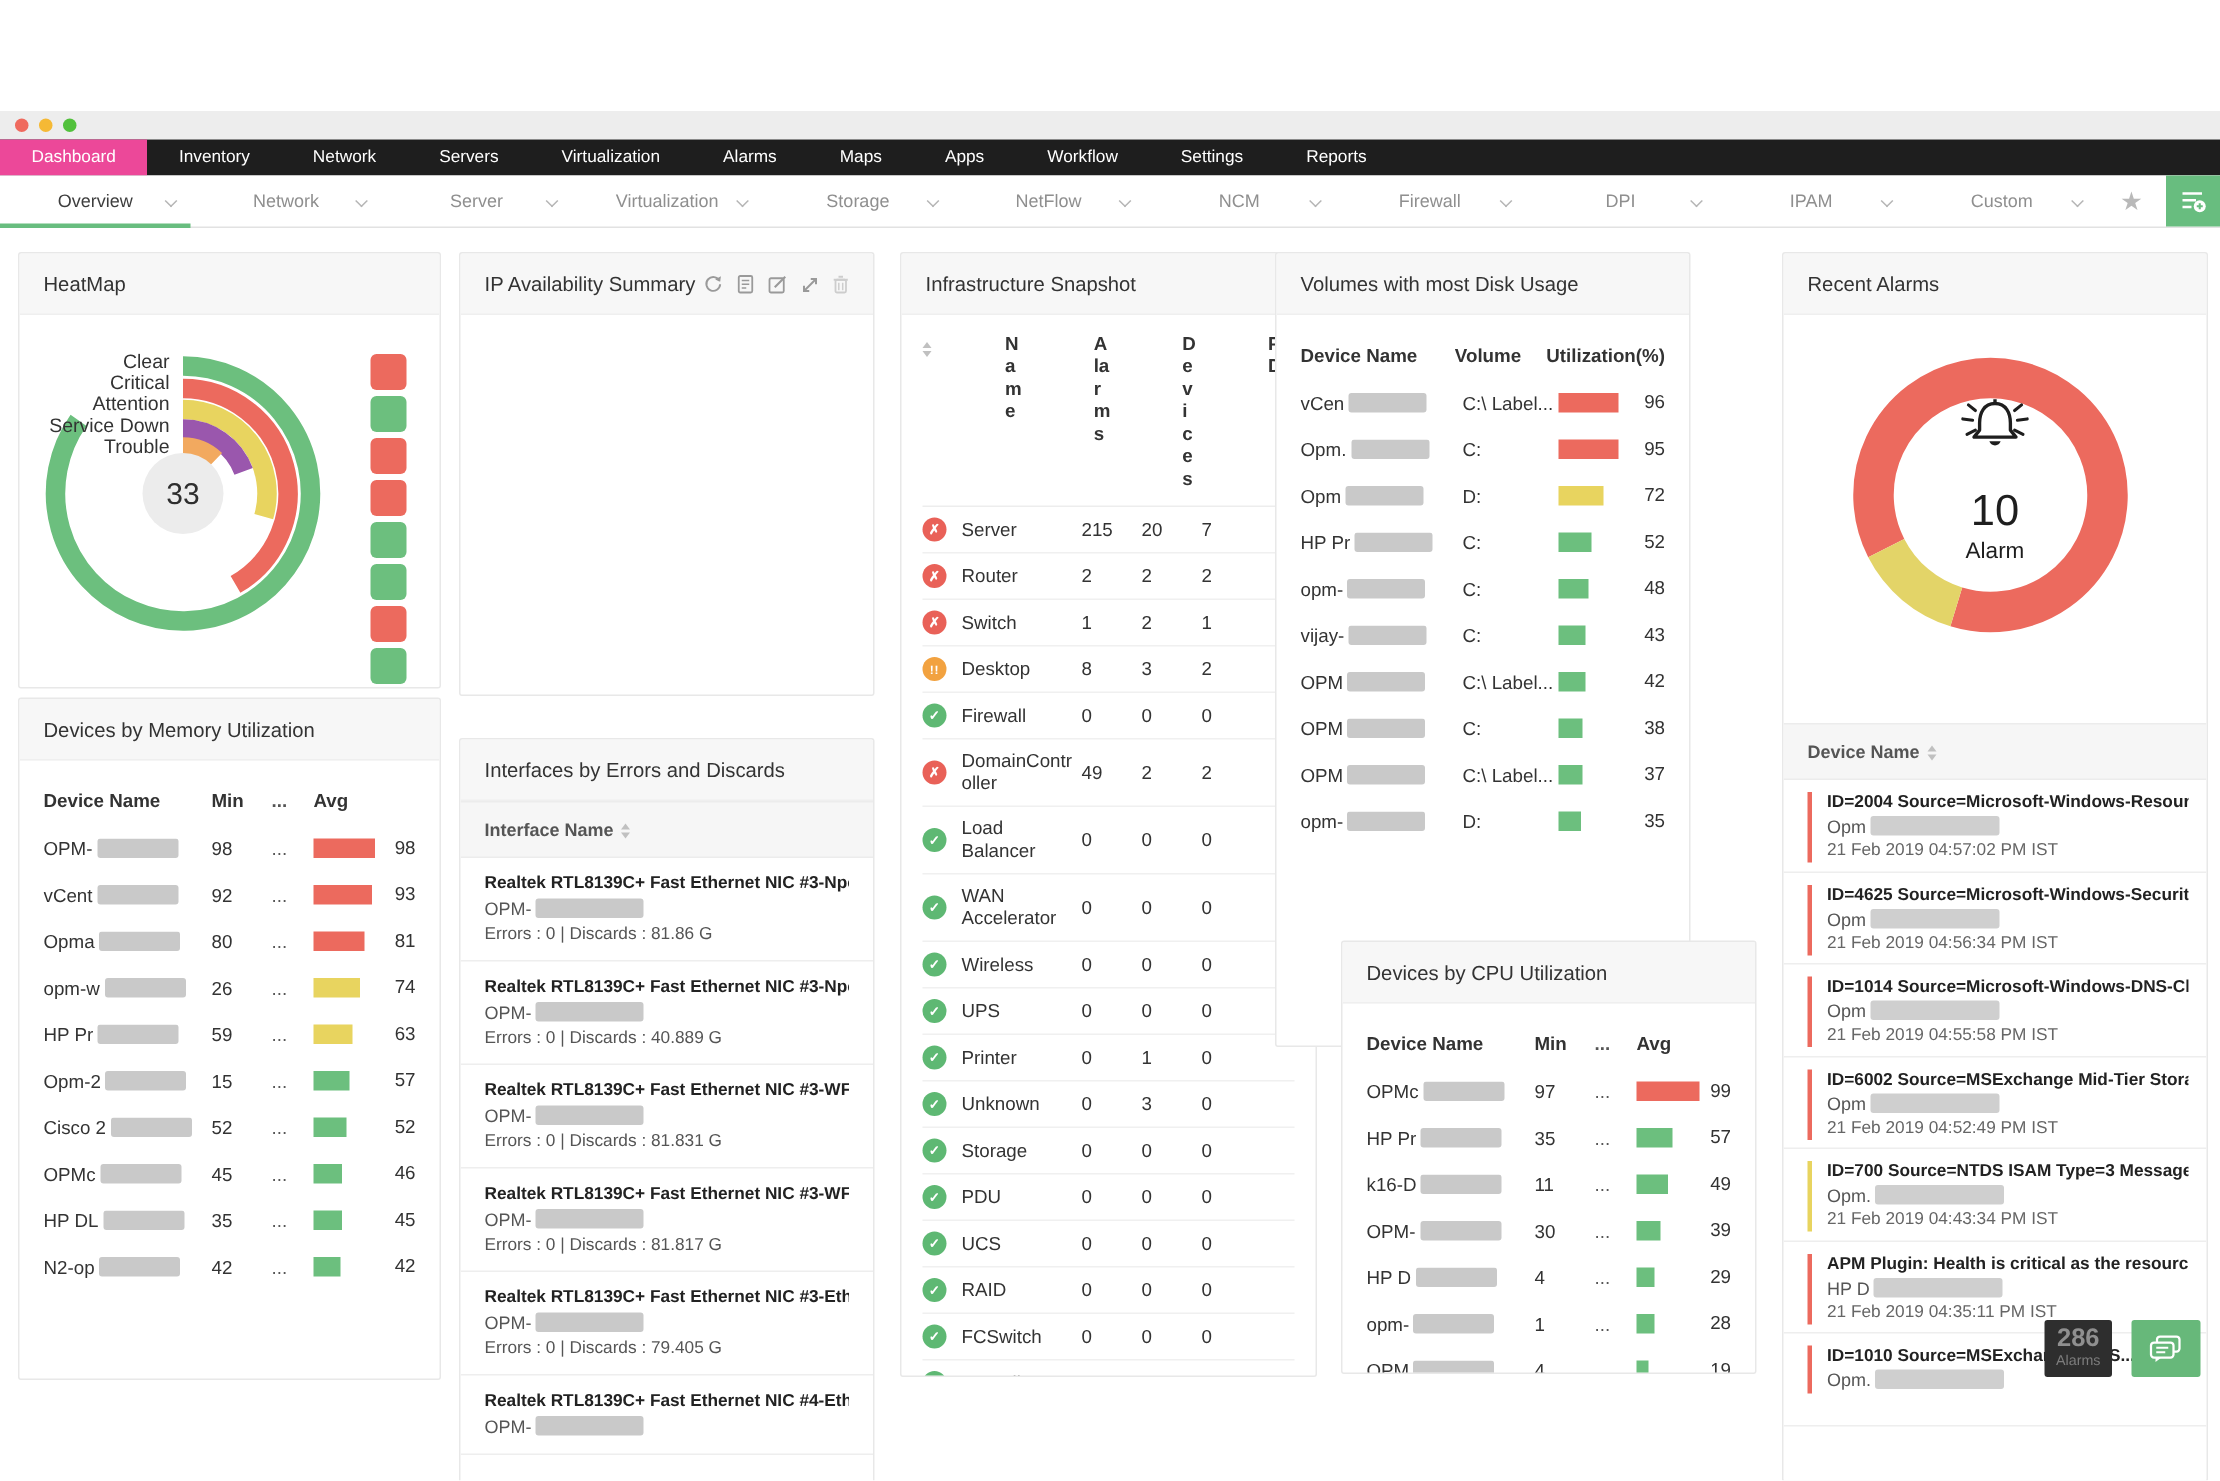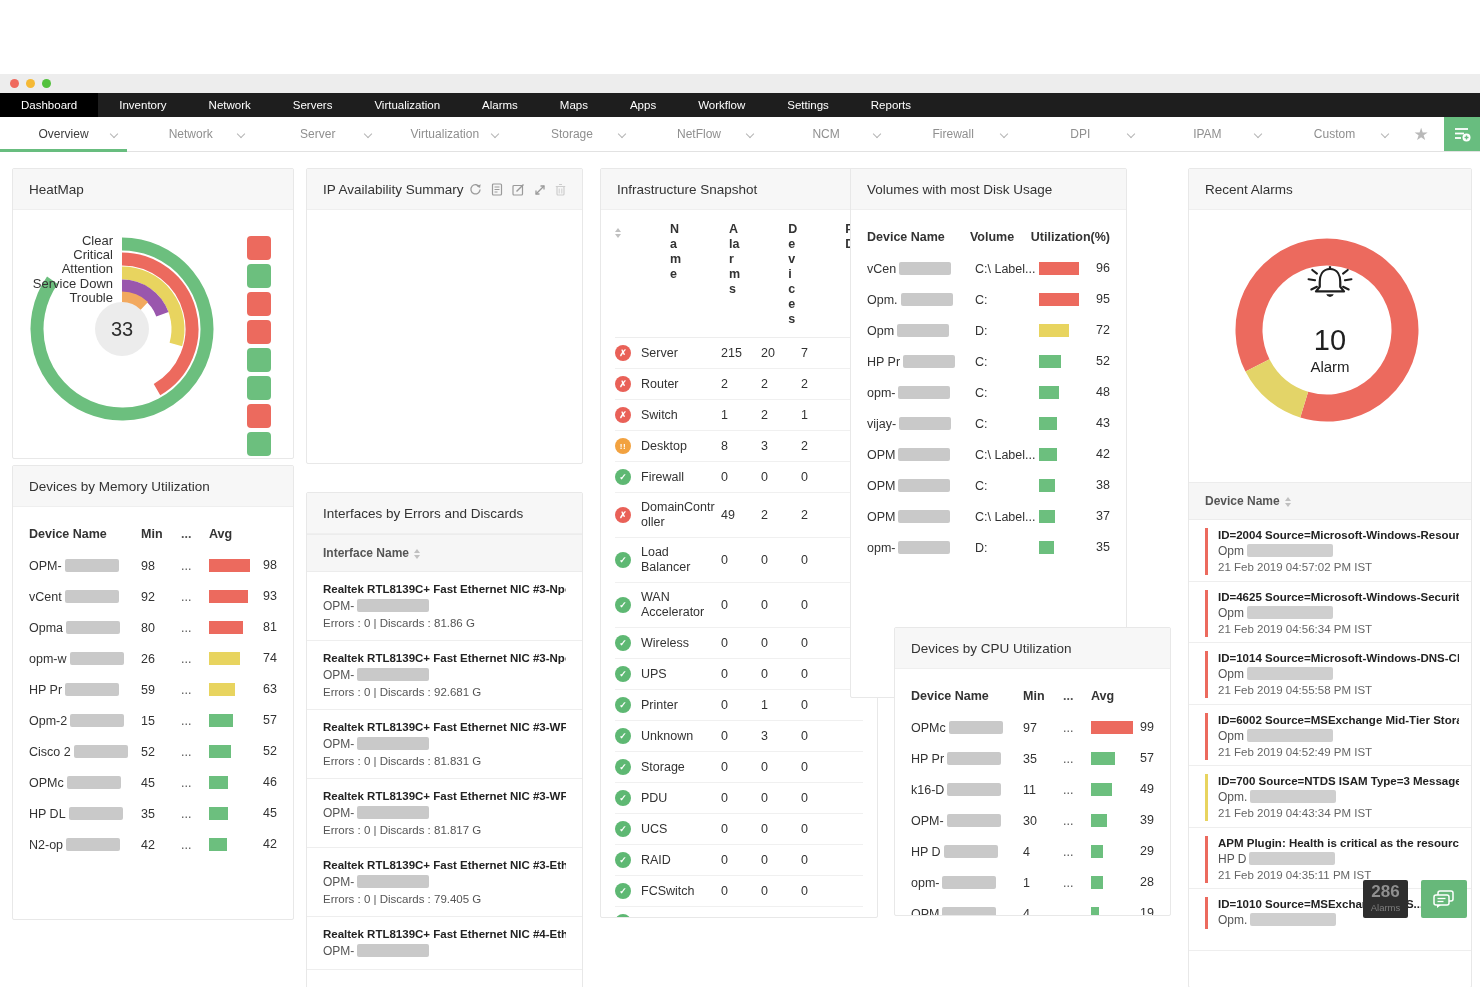--- a/index.html
+++ b/index.html
@@ -6,21 +6,21 @@
   *{box-sizing:border-box;font-family:"Liberation Sans",sans-serif;}
   .canvas{position:relative;width:1480px;height:987px;background:#fff;overflow:hidden;}
 
   
   .chrome{position:absolute;left:0;top:74px;width:100%;height:19px;background:#ededed;display:flex;align-items:center;padding-left:10px;gap:7px;}
   .dot{width:9px;height:9px;border-radius:50%;}
 
   
   .pnav{position:absolute;left:0;top:93px;width:100%;height:24px;background:#1e1e1e;display:flex;}
   .ptab{color:#fff;font-size:11.5px;line-height:24px;padding:0 21px;cursor:pointer;}
-  .ptab.on{background:#000000;}
+  .ptab.on{background:#ec4899;}
 
   
   .snav{position:absolute;left:0;top:117px;width:100%;height:35px;background:#fff;border-bottom:1px solid #e2e2e2;display:flex;}
   .stabs{flex:1;display:flex;}
   .stab{flex:1;position:relative;display:flex;align-items:center;justify-content:center;font-size:12px;color:#8f8f8f;cursor:pointer;}
   .stab .caret{position:absolute;right:10px;top:14px;width:6px;height:6px;border-right:1.5px solid #b5b5b5;border-bottom:1.5px solid #b5b5b5;transform:rotate(45deg);}
   .stab.on{color:#3d3d3d;}
   .stab.on::after{content:"";position:absolute;left:0;right:0;bottom:-1px;height:3px;background:#68bd7f;}
   .snav-star{width:46px;display:flex;align-items:center;justify-content:center;color:#b9b9b9;font-size:17px;cursor:pointer;}
   .snav-add{width:36px;background:#68bd7f;border:none;display:flex;align-items:center;justify-content:center;cursor:pointer;}
@@ -388,21 +388,21 @@
     <div id="if-items">
   <div class="if-item">
     <div class="if-title">Realtek RTL8139C+ Fast Ethernet NIC #3-Npcap Pack...</div>
     <div class="if-dev"><span>OPM-</span><span class="redact" style="width:72px"></span></div>
     <div class="if-det">Errors : 0 | Discards : 81.86 G</div>
   </div>
 
   <div class="if-item">
     <div class="if-title">Realtek RTL8139C+ Fast Ethernet NIC #3-Npcap Pack...</div>
     <div class="if-dev"><span>OPM-</span><span class="redact" style="width:72px"></span></div>
-    <div class="if-det">Errors : 0 | Discards : 92.681 G</div>
+    <div class="if-det">Errors : 0 | Discards : 40.889 G</div>
   </div>
 
   <div class="if-item">
     <div class="if-title">Realtek RTL8139C+ Fast Ethernet NIC #3-WFP Nativ...</div>
     <div class="if-dev"><span>OPM-</span><span class="redact" style="width:72px"></span></div>
     <div class="if-det">Errors : 0 | Discards : 81.831 G</div>
   </div>
 
   <div class="if-item">
     <div class="if-title">Realtek RTL8139C+ Fast Ethernet NIC #3-WFP 802.3 ...</div>

